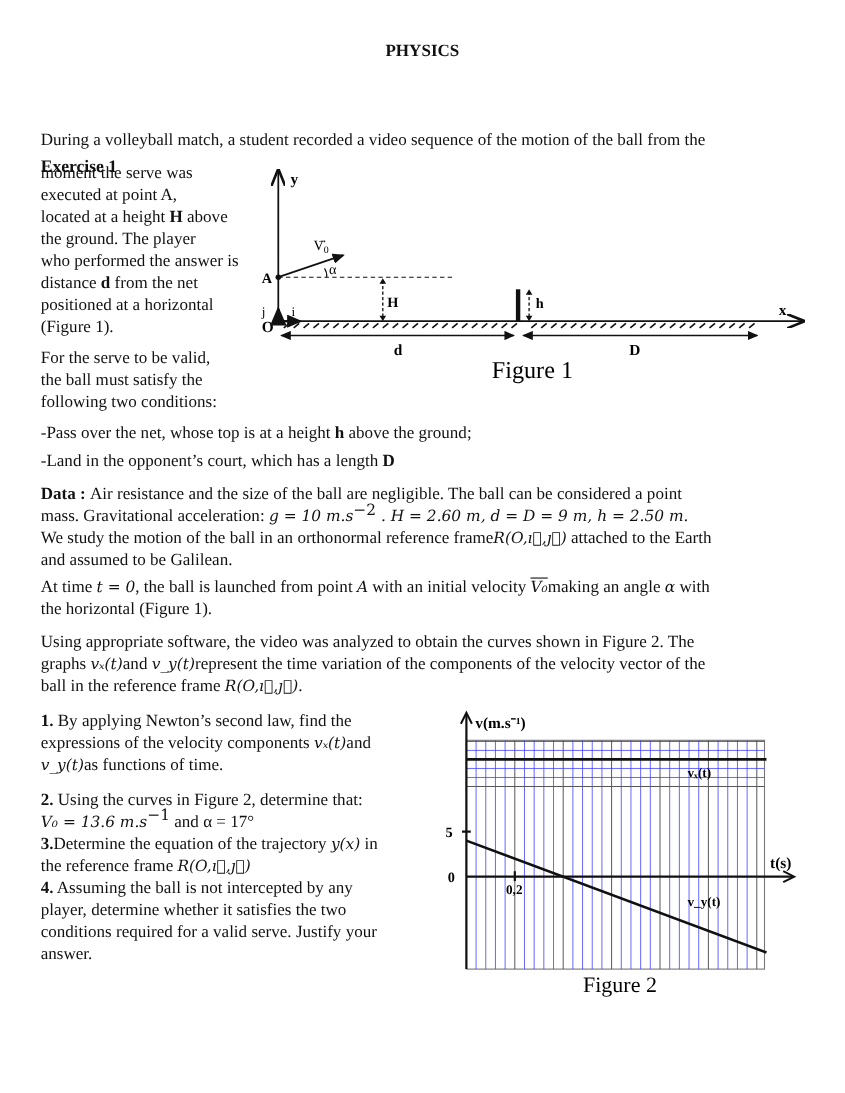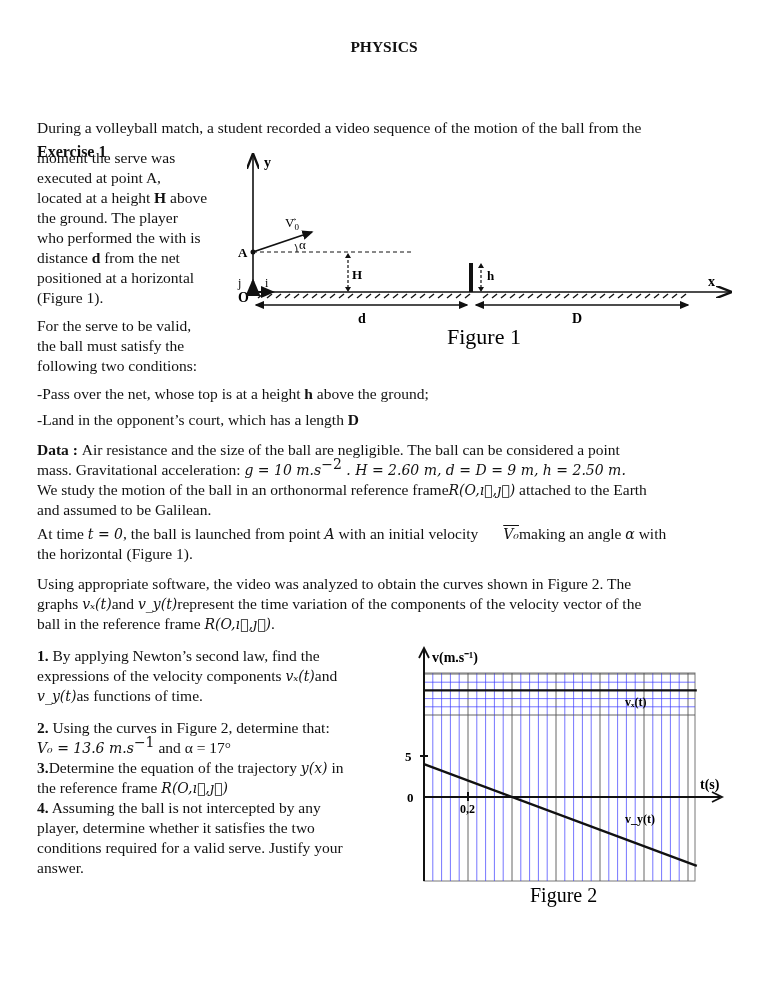--- a/index.html
+++ b/index.html
@@ -24,21 +24,21 @@
 <div class="abs title">PHYSICS</div>
 <div class="abs heading">Exercise 1</div>
 
 <div class="abs para" style="top:127px; top:128px;"></div>
 <p class="abs para" style="top:118px;">During a volleyball match, a student recorded a video sequence of the motion of the ball from the</p>
 <div class="abs narrow" style="top:148px;">
   <div>moment the serve was</div>
   <div>executed at point A,</div>
   <div><span>located at a height </span><b>H</b><span> above</span></div>
   <div>the ground. The player</div>
-  <div>who performed the with is</div>
+  <div>who performed the answer is</div>
   <div><span>distance </span><b>d</b><span> from the net</span></div>
   <div>positioned at a horizontal</div>
   <div>(Figure 1).</div>
 </div>
 
 <div class="abs narrow" style="top:316px;">
   <div>For the serve to be valid,</div>
   <div>the ball must satisfy the</div>
   <div>following two conditions:</div>
 </div>
@@ -146,21 +146,21 @@
 </svg>
 
 <p class="abs para" style="top:384px;"><span>-Pass over the net, whose top is at a height </span><b>h</b><span> above the ground;</span></p>
 <p class="abs para" style="top:410px;"><span>-Land in the opponent’s court, which has a length  </span><b>D</b></p>
 
 <div class="abs para" style="top:440px;">
   <div><b>Data : </b><span>Air resistance and the size of the ball are negligible. The ball can be considered a point</span></div>
   <div><span>mass.  Gravitational acceleration: </span><span class="m">g = 10 m.s</span><sup class="mn">−2</sup><span class="m"> . H = 2.60 m, d = D = 9 m, h = 2.50 m.</span></div>
   <div><span>We study the motion of the ball in an orthonormal reference frame</span><span class="m">R(O,ı⃗,ȷ⃗)</span><span> attached to the Earth</span></div>
   <div>and assumed to be Galilean.</div>
-  <div style="margin-top:4px;"><span>At time </span><span class="m">t = 0</span><span>, the ball is launched from  point </span><span class="m">A</span><span>  with an initial velocity </span><span class="m" style="text-decoration:overline;margin-left:21px;">V₀</span><span>making an angle </span><span class="m">α</span><span> with</span></div>
+  <div style="margin-top:4px;"><span>At time </span><span class="m">t = 0</span><span>, the ball is launched from  point </span><span class="m">A</span><span>  with an initial velocity </span><span class="m" style="text-decoration:overline;">V₀</span><span>making an angle </span><span class="m">α</span><span> with</span></div>
   <div>the horizontal (Figure 1).</div>
 </div>
 
 <div class="abs para" style="top:574px;">
   <div>Using appropriate software, the video was analyzed to obtain the curves shown in Figure 2. The</div>
   <div><span>graphs </span><span class="m">vₓ(t)</span><span>and </span><span class="m">v_y(t)</span><span>represent the time variation of the components of the velocity vector of the</span></div>
   <div><span>ball in the reference frame </span><span class="m">R(O,ı⃗,ȷ⃗)</span><span>.</span></div>
 </div>
 
 <div class="abs col" style="top:646px;">

